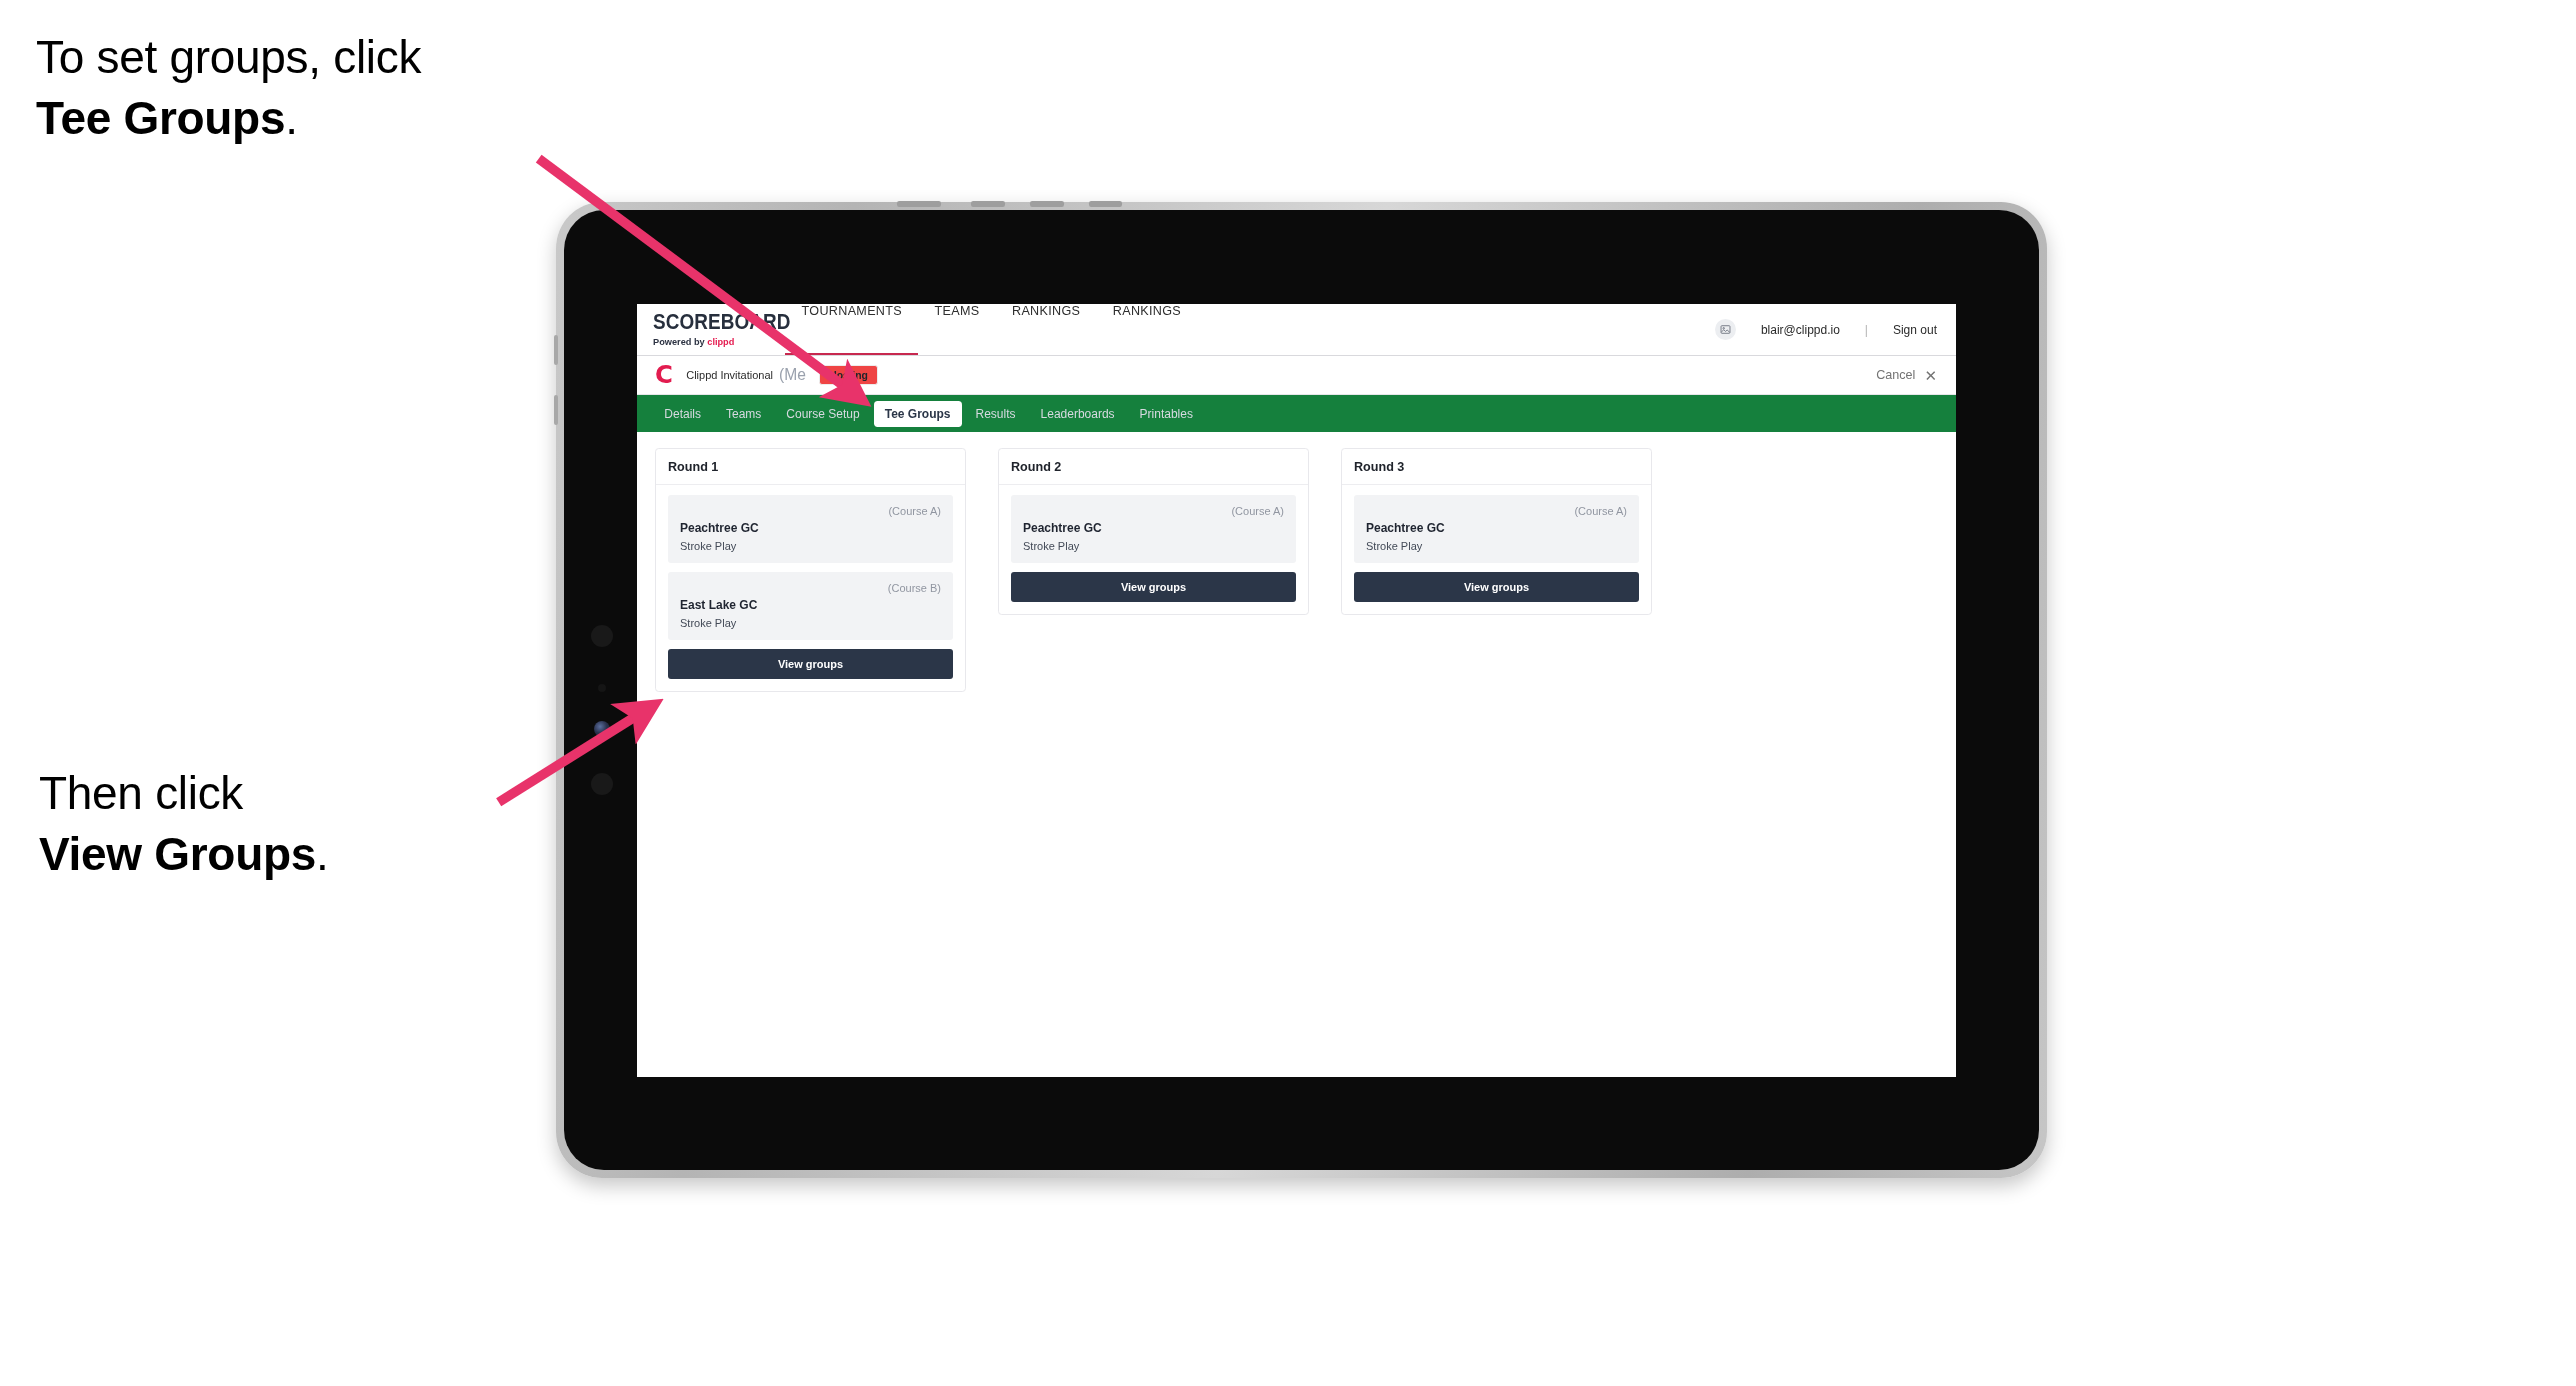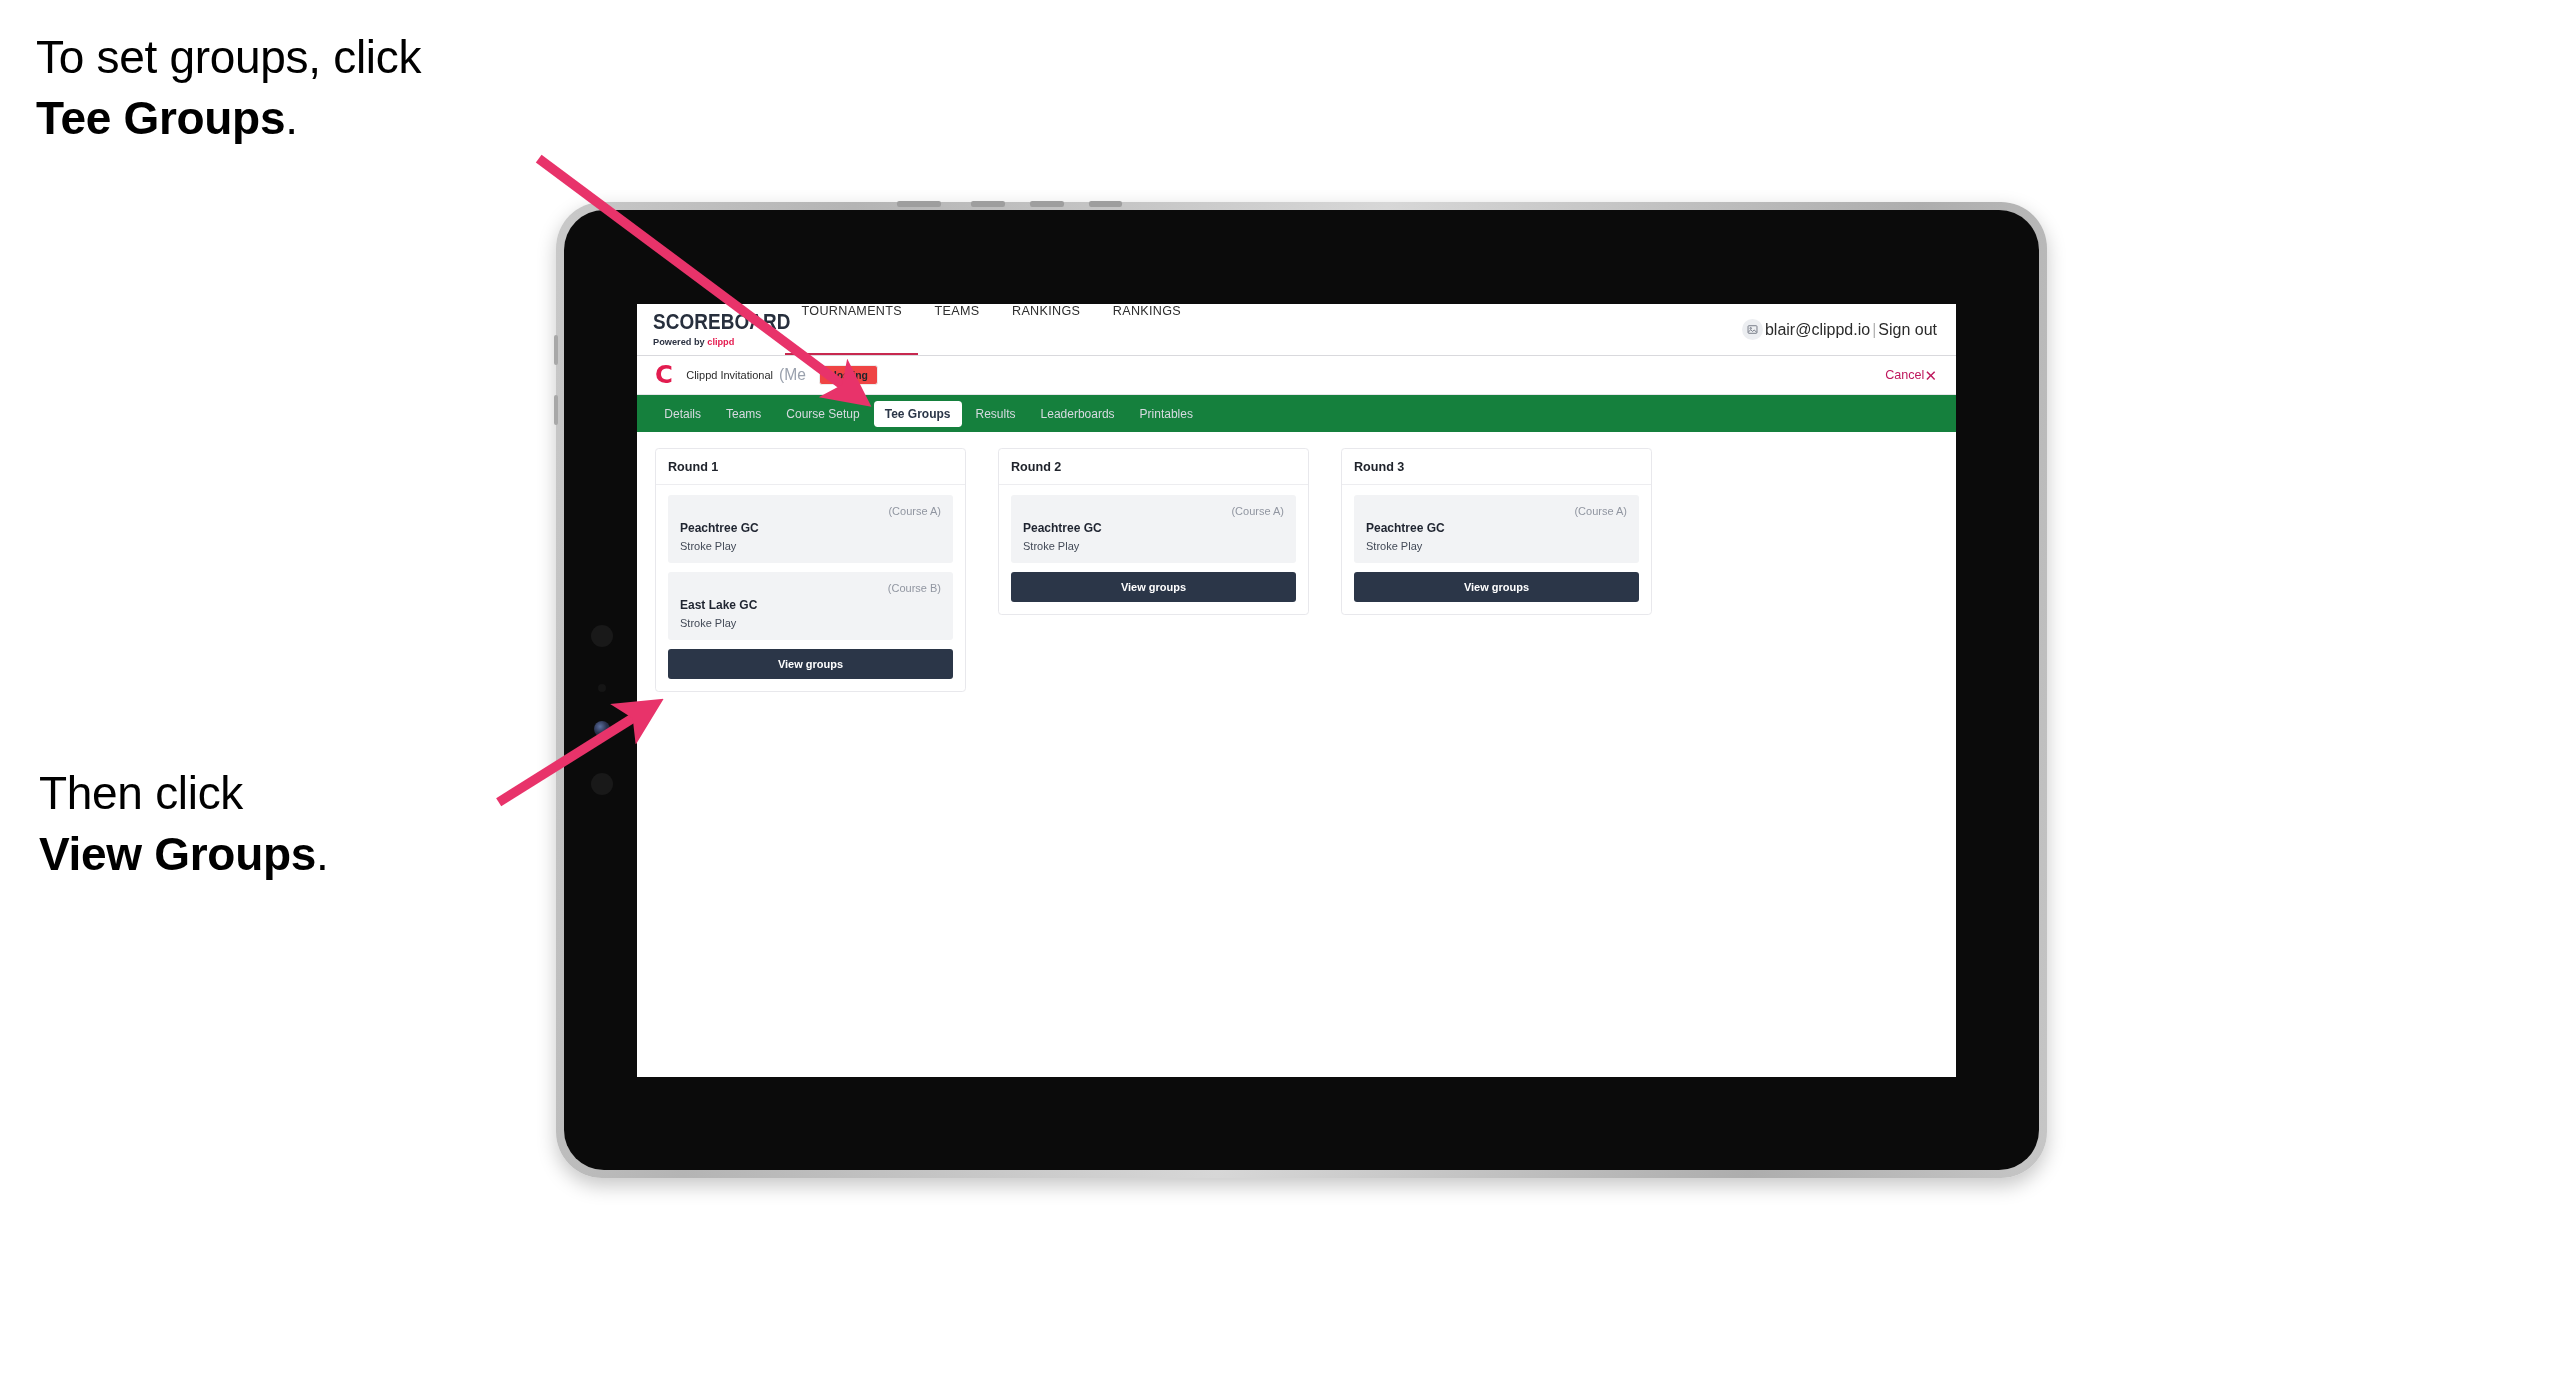--- a/index.html
+++ b/index.html
@@ -93,22 +93,22 @@
     display: flex; align-items: flex-start;
     padding: 0 16.3px;
     font-size: 12.6px; color: #2e2e2e; letter-spacing: 0.3px;
   }
   .navitem.active::after {
     content: ""; position: absolute; left: 0; right: 0; bottom: 0;
     height: 2.2px; background: #c7284f;
   }
 
   #accountbar {
-    margin-left: auto; display: flex; align-items: center; gap: 2px;
-    margin-right: 19px; font-size: 16px; color: #2b2b2b;
+    margin-left: auto; display: flex; align-items: center; gap: 25px;
+    margin-right: 19px; font-size: 12px; color: #2b2b2b;
   }
   .avatar {
     width: 21px; height: 21px; border-radius: 50%;
     background: #eceef1;
     display:flex; align-items:center; justify-content:center;
   }
   .avatar svg { display:block; }
   .acct-sep { color: #b4b4b4; }
   .signout { color: #2b2b2b; }
 
@@ -128,22 +128,22 @@
   .tour-title { margin-left: 13.3px; font-size: 11px; color: #2b2b2b; }
   .tour-sub   { margin-left: 6px; font-size: 15.6px; color: #9aa1ad; }
   .hosting-badge {
     margin-left: 13.3px;
     font-size: 10.4px; font-weight: 700; color: #20242c;
     background: #ef4444; border: 0.7px solid #ececec; border-radius: 3px;
     padding: 3.7px 9px;
   }
   #cancelbtn {
     margin-left: auto; margin-right: 19px;
-    display: flex; align-items: center; 
-    font-size: 12.6px; color: #be185d;
+    display: flex; align-items: center; gap: 9px;
+    font-size: 12.6px; color: #737373;
   }
   .x-glyph { font-size: 15px; line-height: 1; }
 
   
   #tabstrip {
     height: 37px; background: #15803d;
     display: flex; align-items: center; padding-left: 16.3px; gap: 3px;
   }
   .tab {
     font-size: 12px; color: #d7dae1;

